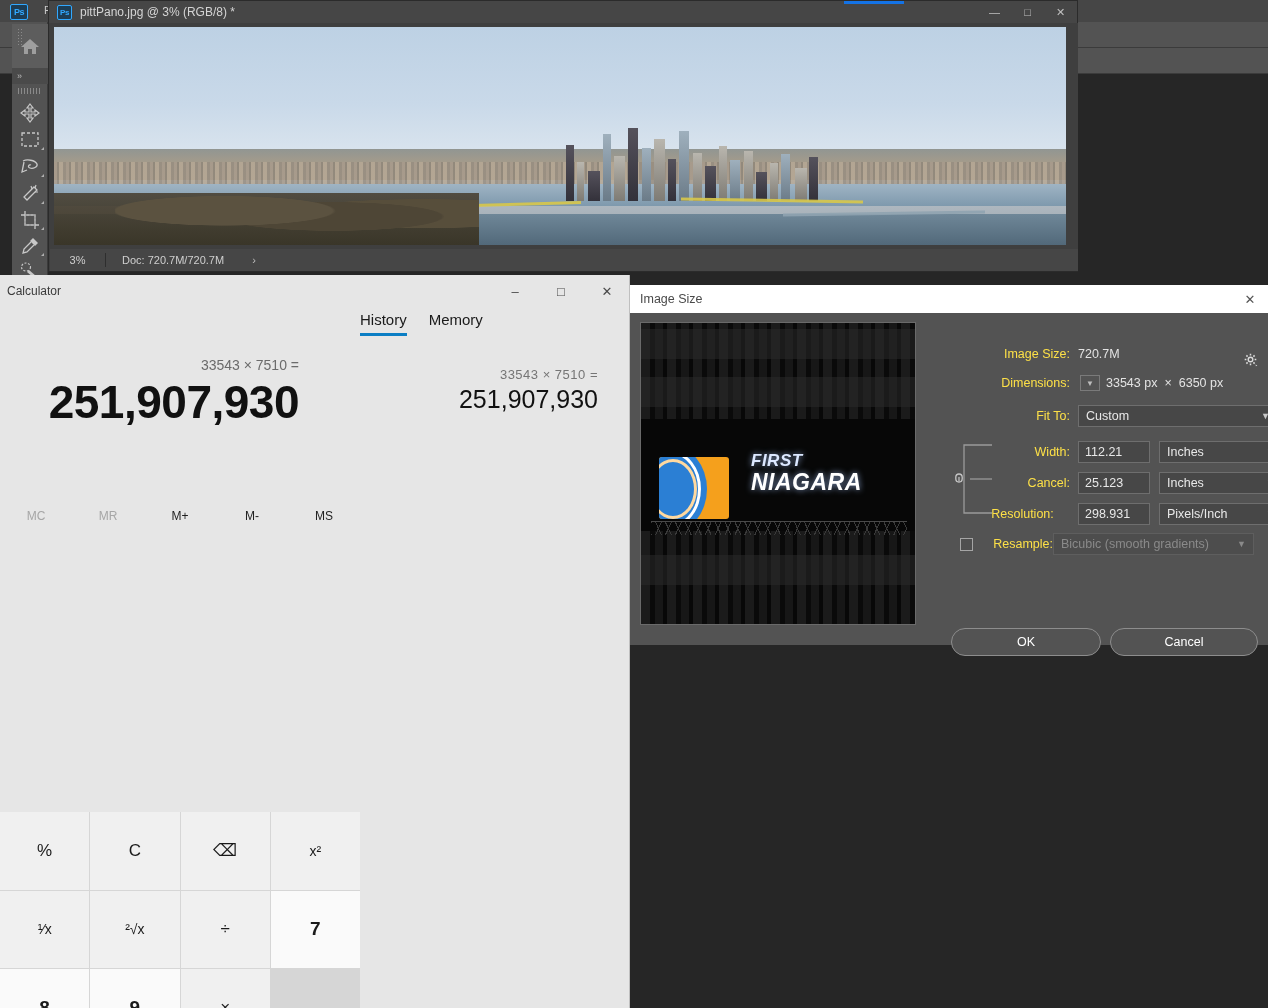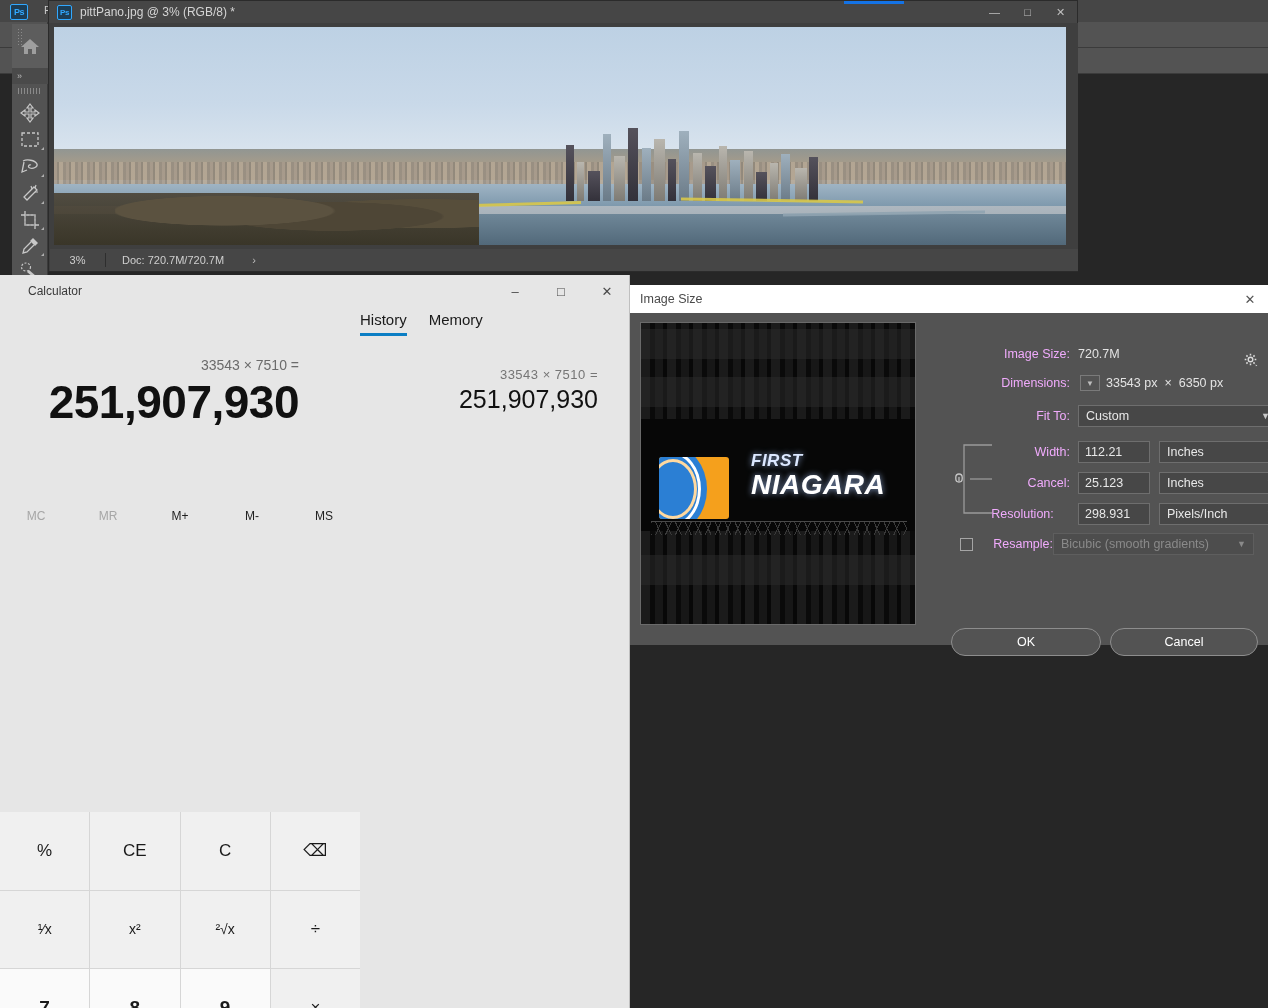--- a/index.html
+++ b/index.html
@@ -174,21 +174,21 @@
   .calc {
     position:absolute; left:0; top:275px; width:630px; height:733px;
     background:#e6e6e6;
     border-right:1px solid #bfbfbf;
   }
   .calc-titlebar {
     position:absolute; left:0; top:0; width:630px; height:32px;
     display:flex; align-items:center;
   }
   .calc-title {
-    margin-left:28px; font-size:12px; color:#3a3a3a;
+    margin-left:7px; font-size:12px; color:#3a3a3a;
   }
   .calc-winbtns { position:absolute; right:0; top:0; display:flex; }
   .calc-winbtn {
     width:46px; height:32px; display:flex; align-items:center; justify-content:center;
     color:#4a4a4a; font-size:13px;
   }
   .calc-header {
     position:absolute; left:0; top:36px; width:630px; height:34px;
     display:flex; align-items:center;
   }
@@ -311,35 +311,35 @@
     position:absolute; left:-10px; top:2px; width:48px; height:60px;
     border-radius:50%; border:3px solid #ffd9a0; background:transparent;
   }
   .sign-text {
     position:absolute; left:110px; top:128px; width:160px;
     color:#ffffff; font-family:"Liberation Sans", sans-serif;
     font-weight:bold; font-style:italic; letter-spacing:0.5px;
     text-shadow:0 0 6px rgba(170,200,255,0.75);
   }
   .sign-first { font-size:17px; color:#dce8ff; }
-  .sign-niagara { font-size:28px; margin-top:-2px; }
+  .sign-niagara { font-size:23px; margin-top:-2px; }
   .sign-truss {
     position:absolute; left:10px; top:198px; width:256px; height:14px;
     background:
       repeating-linear-gradient(115deg, #3a3a3a 0 1px, transparent 1px 9px),
       repeating-linear-gradient(65deg, #3a3a3a 0 1px, transparent 1px 9px);
     border-top:1px solid #4a4a4a;
   }
 
   
   .fld-row {
     position:absolute; display:flex; align-items:center;
   }
   .fld-label {
-    text-align:right; font-size:12.5px; color:#f0abfc;
+    text-align:right; font-size:12.5px; color:#fde047;
   }
   .fld-value { font-size:12.5px; color:#e3e3e3; }
   .fld-input {
     height:22px; background:#474747; border:1px solid #6e6e6e;
     color:#e8e8e8; font-size:12.5px; display:flex; align-items:center;
     padding-left:6px;
   }
   .fld-select {
     height:22px; background:#474747; border:1px solid #6e6e6e;
     color:#e8e8e8; font-size:12.5px; display:flex; align-items:center;
@@ -527,26 +527,25 @@
     <div class="calc-mem">
       <div class="calc-mem-btn dim">MC</div>
       <div class="calc-mem-btn dim">MR</div>
       <div class="calc-mem-btn">M+</div>
       <div class="calc-mem-btn">M-</div>
       <div class="calc-mem-btn">MS</div>
     </div>
 
     <div class="calc-pad">
       <div class="key op">%</div>
-      <div class="key op">CE</div>
       <div class="key op">C</div>
       <div class="key op">⌫</div>
 
+      <div class="key op small">x²</div>
       <div class="key op small">¹⁄x</div>
-      <div class="key op small">x²</div>
       <div class="key op small">²√x</div>
       <div class="key op">÷</div>
 
       <div class="key num">7</div>
       <div class="key num">8</div>
       <div class="key num">9</div>
       <div class="key op">×</div>
 
     </div>
 

